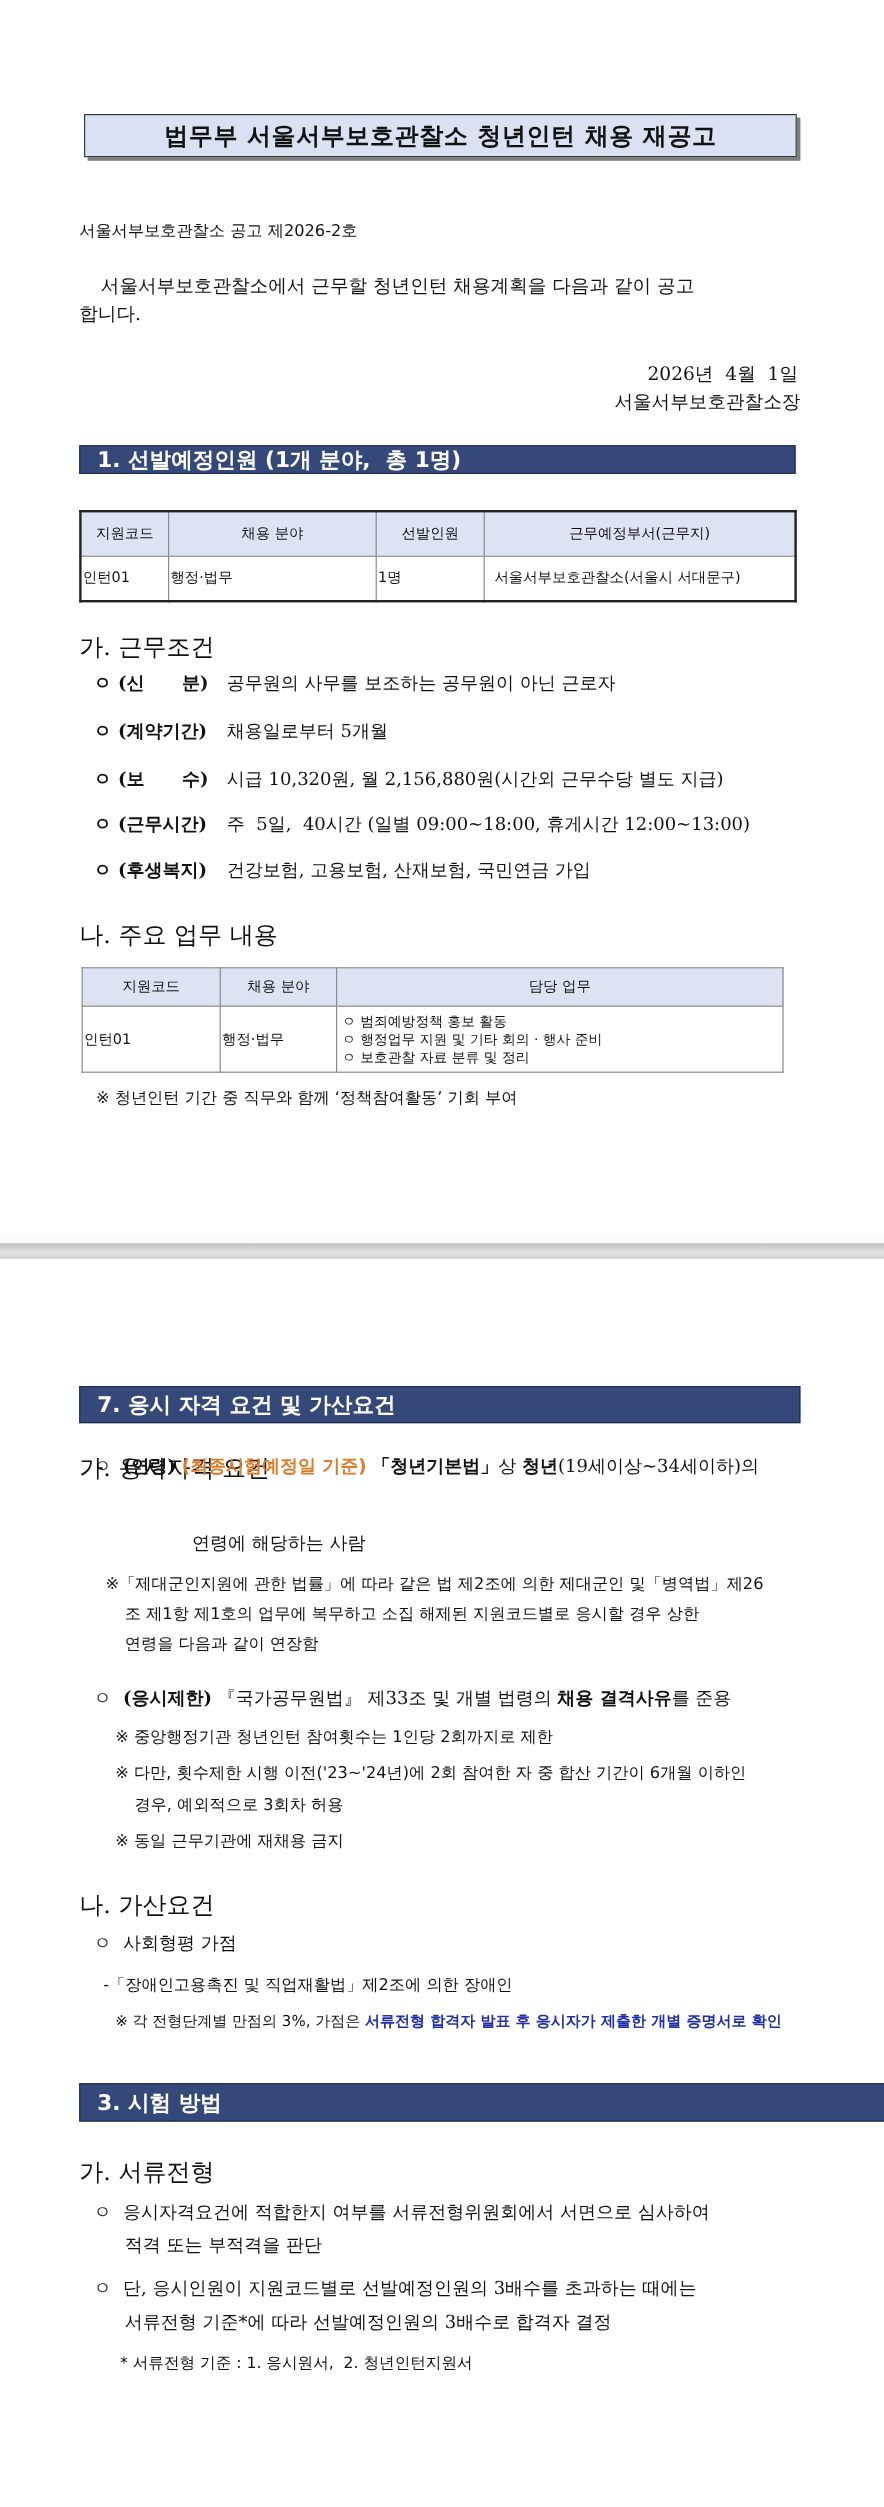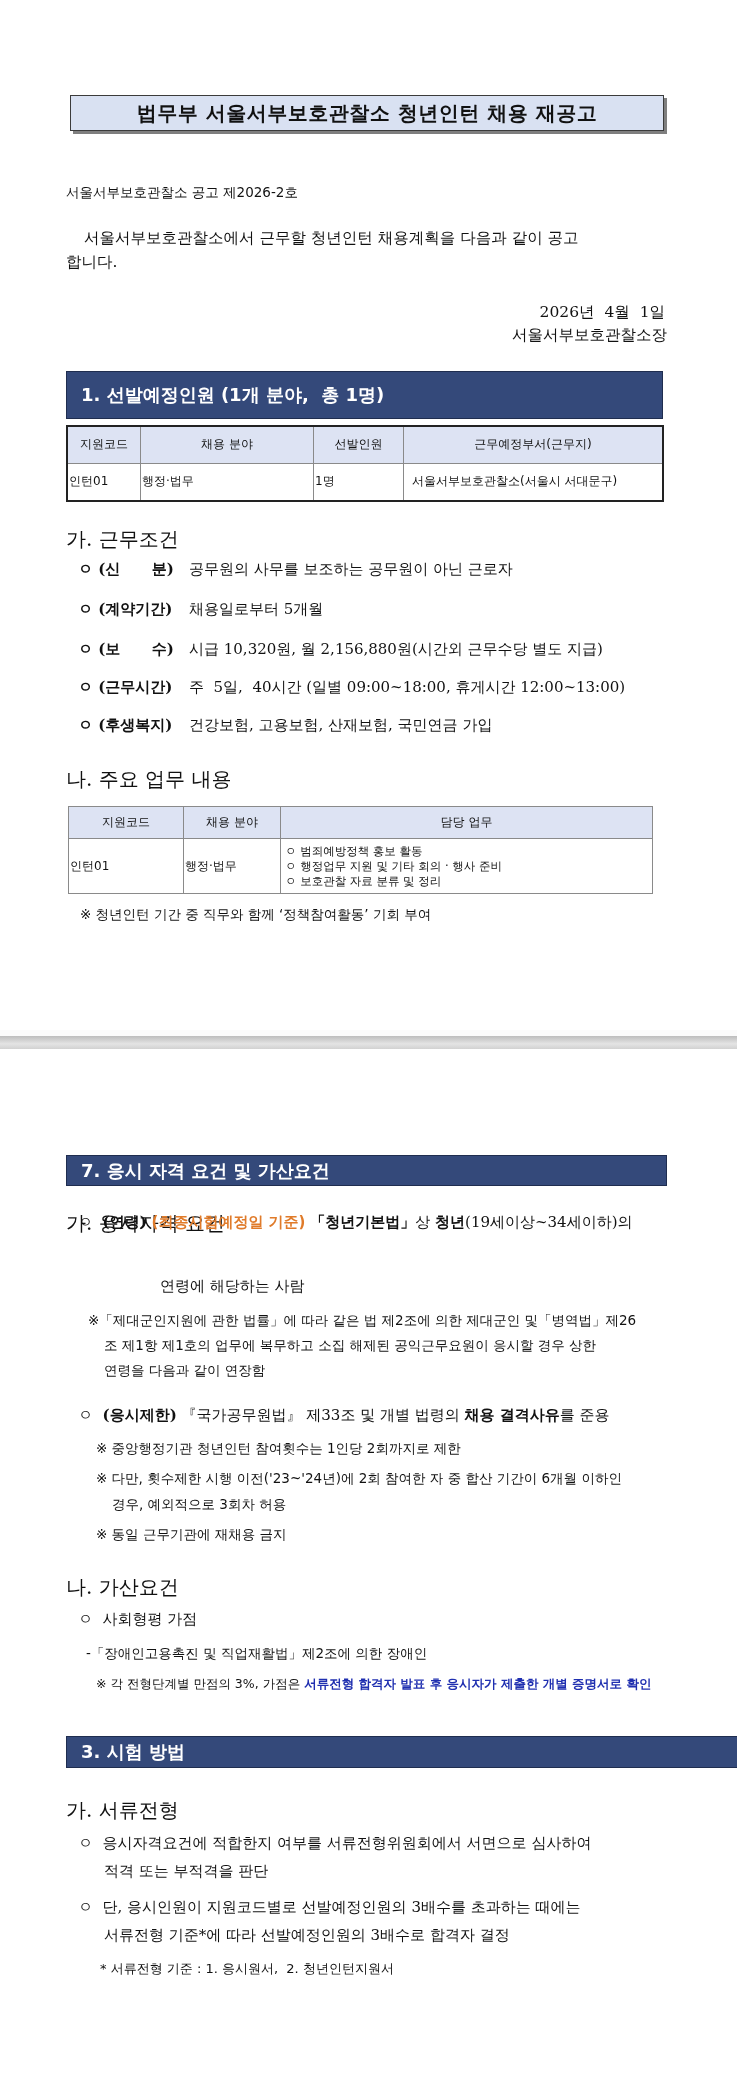--- a/index.html
+++ b/index.html
@@ -42,21 +42,21 @@
 </div>
 
 <div class="abs sans" style="left:66px; top:184px; font-size:13.5px;">서울서부보호관찰소 공고 제2026-2호</div>
 
 <div class="abs serif body-text" style="left:84px; top:228px;">서울서부보호관찰소에서 근무할 청년인턴 채용계획을 다음과 같이 공고</div>
 <div class="abs serif body-text" style="left:66px; top:252px;">합니다.</div>
 
 <div class="abs serif body-text" style="right:72px; top:302px; white-space:pre;">2026년  4월  1일</div>
 <div class="abs serif body-text" style="right:70px; top:325px;">서울서부보호관찰소장</div>
 
-<div class="abs sec-bar" style="left:66px; top:371px; width:597px; height:48px;">
+<div class="abs sec-bar" style="left:66px; top:371px; width:597px; height:24px;">
   <span style="white-space:pre;">1. 선발예정인원 (1개 분야,  총 1명)</span>
 </div>
 
 <table class="t t1" style="left:66px; top:425px; width:598px; height:77px;">
   <tbody>
       <tr style="height:37px;">
     <th style="width:70px;">지원코드</th>
     <th style="width:170px;">채용 분야</th>
     <th style="width:87px;">선발인원</th>
     <th>근무예정부서(근무지)</th>
@@ -135,21 +135,21 @@
 <div class="abs serif bullet" style="left:78px; top:1213px; white-space:nowrap;">
   <span>ㅇ</span>&nbsp;
   <span class="b">(연령)</span>
   <span class="orange sans">(최종시험예정일 기준)</span>
   <span class="b sans">「청년기본법」</span><span>상 </span><span class="b">청년</span><span>(19세이상~34세이하)의</span>
 </div>
 <div class="abs serif bullet" style="left:160px; top:1277px;">연령에 해당하는 사람</div>
 
 <div class="abs sans" style="left:88px; top:1308px; font-size:13.5px; line-height:25px; width:580px;">
   <div style="white-space:nowrap;">※「제대군인지원에 관한 법률」에 따라 같은 법 제2조에 의한 제대군인 및「병역법」제26</div>
-  <div style="padding-left:16px; white-space:nowrap;">조 제1항 제1호의 업무에 복무하고 소집 해제된 공익근무요원이 응시할 경우 상한</div>
+  <div style="padding-left:16px; white-space:nowrap;">조 제1항 제1호의 업무에 복무하고 소집 해제된 지원코드별로 응시할 경우 상한</div>
   <div style="padding-left:16px;">연령을 다음과 같이 연장함</div>
 </div>
 
 <div class="abs serif bullet" style="left:78px; top:1406px; white-space:nowrap;">
   <span>ㅇ</span>&nbsp;
   <span class="b">(응시제한)</span>
   <span>『국가공무원법』 제33조 및 개별 법령의 </span><span class="b">채용 결격사유</span><span>를 준용</span>
 </div>
 
 <div class="abs sans" style="left:96px; top:1435px; font-size:13.5px; line-height:26px;">

